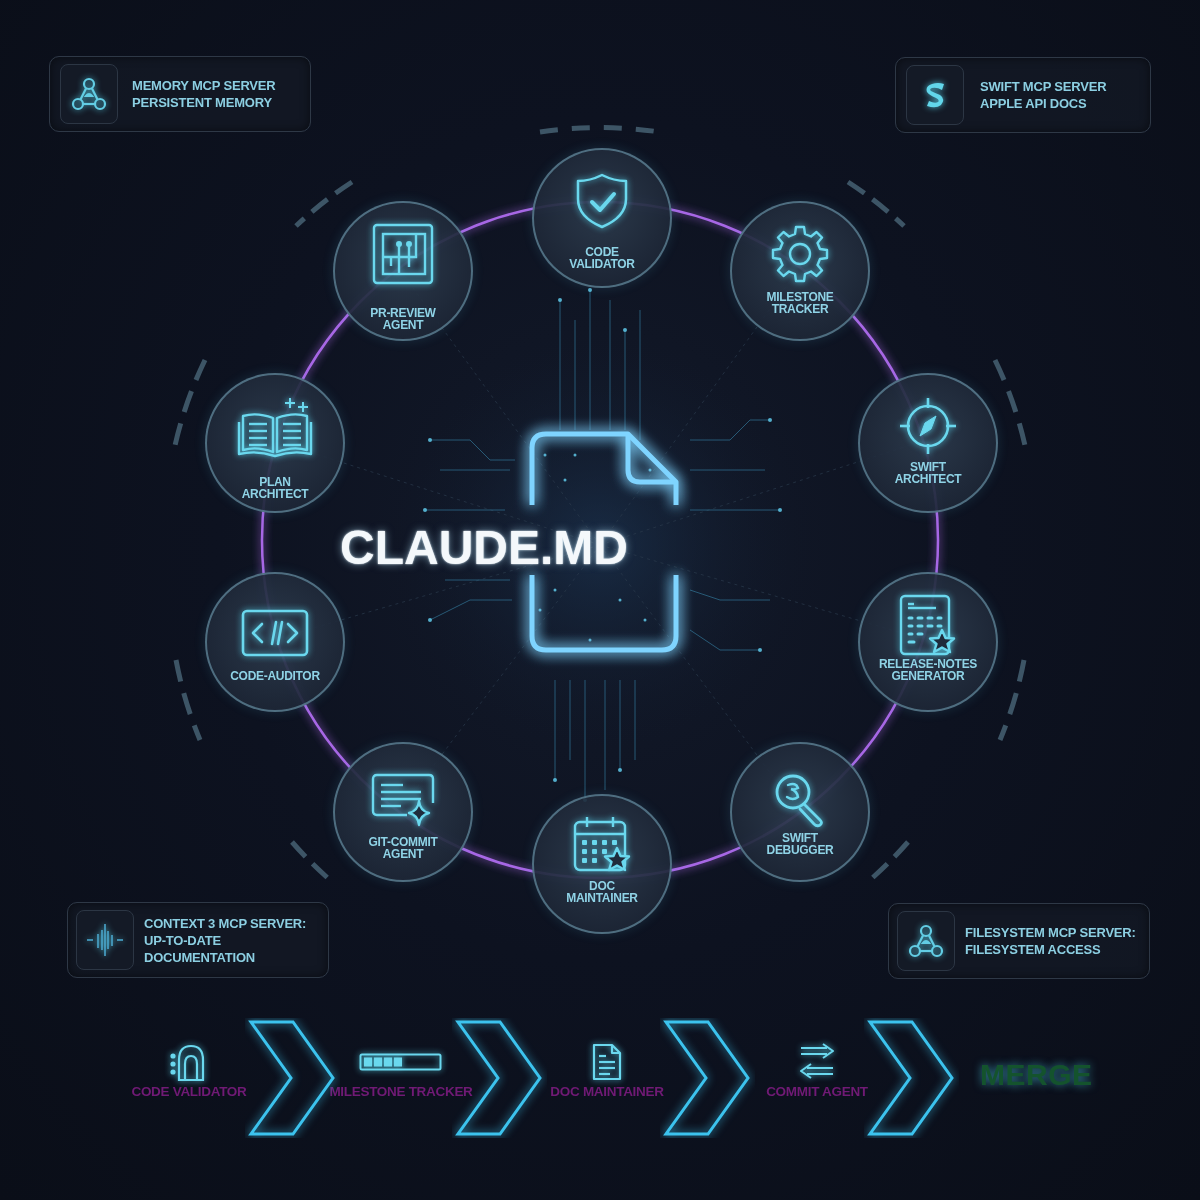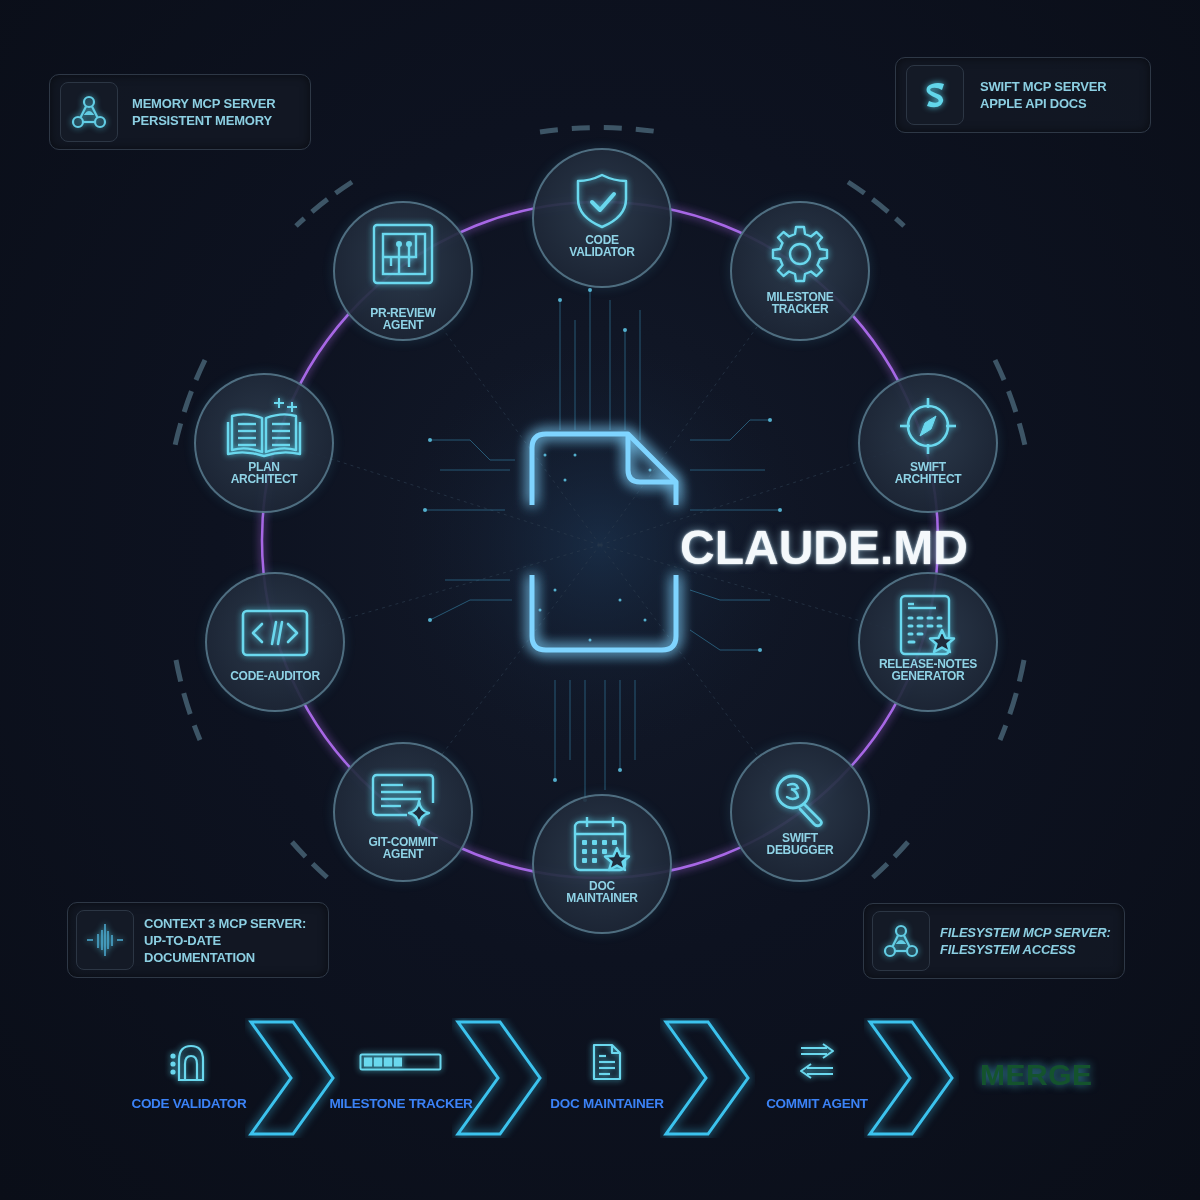--- a/index.html
+++ b/index.html
@@ -46,47 +46,47 @@
     margin-left: -68px; margin-top: -68px;
     border-radius: 50%;
     border: 2px solid rgba(120,170,190,0.55);
     background: radial-gradient(circle at 50% 45%, rgba(45,60,78,0.92) 0%, rgba(30,40,56,0.92) 70%, rgba(26,34,48,0.92) 100%);
     box-shadow: 0 0 12px rgba(80,190,230,0.15);
     display: flex; flex-direction: column; align-items: center; justify-content: flex-start;
     cursor: pointer;
   }
   .agent .agent-icon { margin-top: 18px; height: 66px; display: flex; align-items: center; justify-content: center; }
   .agent .agent-label {
-    margin-top: 0;
+    margin-top: 12px;
     font-weight: bold; font-size: 12px; line-height: 12px;
     color: #8fd3e6; text-align: center;
     letter-spacing: -0.3px;
   }
   .agent .agent-label div { white-space: nowrap; }
   .glow { filter: drop-shadow(0 0 3px rgba(90,220,245,0.85)); }
 
   
   .center-title {
     position: absolute; left: 0; width: 968px; top: 520px;
-    text-align: right;
+    text-align: center;
     font-weight: bold; font-size: 48px; letter-spacing: 0px;
     color: #f4f8fb;
     text-shadow: 0 0 8px rgba(180,230,255,0.55), 0 0 2px #fff;
   }
 
   
   .pipe-step {
     position: absolute; top: 1040px;
     display: flex; flex-direction: column; align-items: center;
     width: 170px; margin-left: -85px;
   }
   .pipe-step .pipe-icon { height: 44px; display: flex; align-items: center; justify-content: center; }
   .pipe-step .pipe-label {
-    margin-top: 12px;
-    font-weight: bold; font-size: 13.5px; color: #3b82f6; white-space: nowrap;
+    margin-top: 0;
+    font-weight: bold; font-size: 13.5px; color: #701a75; white-space: nowrap;
     letter-spacing: -0.3px;
   }
   .chevron { position: absolute; top: 1018px; }
   .merge {
     position: absolute; left: 980px; top: 1058px;
     font-weight: bold; font-size: 30px; color: #14532d;
     text-shadow: 0 0 8px rgba(80,210,240,0.6);
     letter-spacing: 0.5px;
   }
 </style>
@@ -208,21 +208,21 @@
 
     <g filter="url(#glowBlue)" stroke="#7fd4ff" stroke-width="5" fill="none" stroke-linejoin="round">
       <path d="M532 505 V448 Q532 434 546 434 H628 L676 482 V505"></path>
       <path d="M628 434 V470 Q628 482 640 482 H676"></path>
       <path d="M532 575 V636 Q532 650 546 650 H662 Q676 650 676 636 V575"></path>
     </g>
   </svg>
 
   <div class="center-title">CLAUDE.MD</div>
 
-  <div class="mcp-card" style="left:49px; top:56px; width:260px; height:74px;margin-top:18px;">
+  <div class="mcp-card" style="left:49px; top:56px; width:260px; height:74px;">
     <div class="mcp-icon-box">
       <svg width="40" height="40" viewBox="0 0 40 40" class="glow" fill="none" stroke="#62cde4" stroke-width="2.2">
         <circle cx="20" cy="10" r="5"></circle>
           <circle cx="9" cy="30" r="5"></circle>
           <circle cx="31" cy="30" r="5"></circle>
         <line x1="17" y1="14.5" x2="11.5" y2="25.5"></line>
           <line x1="23" y1="14.5" x2="28.5" y2="25.5"></line>
           <line x1="14" y1="30" x2="26" y2="30"></line>
         <path d="M17 22 Q20 18 23 22 Z" fill="#62cde4"></path>
       </svg>
@@ -257,21 +257,21 @@
         <line x1="29" y1="17" x2="29" y2="28"></line>
       </svg>
     </div>
     <div class="mcp-text" style="margin-left:10px;">
       <div>CONTEXT 3 MCP SERVER:</div>
       <div>UP-TO-DATE</div>
       <div>DOCUMENTATION</div>
     </div>
   </div>
 
-  <div class="mcp-card" style="left:863px; top:903px; width:260px; height:74px;font-style:italic;">
+  <div class="mcp-card" style="left:888px; top:903px; width:260px; height:74px;">
     <div class="mcp-icon-box" style="margin-left:8px;">
       <svg width="40" height="40" viewBox="0 0 40 40" class="glow" fill="none" stroke="#62cde4" stroke-width="2.2">
         <circle cx="20" cy="10" r="5"></circle>
           <circle cx="9" cy="30" r="5"></circle>
           <circle cx="31" cy="30" r="5"></circle>
         <line x1="17" y1="14.5" x2="11.5" y2="25.5"></line>
           <line x1="23" y1="14.5" x2="28.5" y2="25.5"></line>
           <line x1="14" y1="30" x2="26" y2="30"></line>
         <path d="M17 22 Q20 18 23 22 Z" fill="#62cde4"></path>
       </svg>
@@ -320,21 +320,21 @@
         <path d="M27 4 H35 L36 11 L42 13.5 L47.5 9 L53 14.5 L48.5 20 L51 26 L58 27 V35 L51 36 L48.5 42 L53 47.5 L47.5 53 L42 48.5 L36 51 L35 58 H27 L26 51 L20 48.5 L14.5 53 L9 47.5 L13.5 42 L11 36 L4 35 V27 L11 26 L13.5 20 L9 14.5 L14.5 9 L20 13.5 L26 11 Z"></path>
         <circle cx="31" cy="31" r="10"></circle>
       </svg>
     </div>
     <div class="agent-label" style="margin-top:4px;">
       <div>MILESTONE</div>
       <div>TRACKER</div>
     </div>
   </div>
 
-  <div class="agent" style="left:262px; top:441px;">
+  <div class="agent" style="left:273px; top:441px;gap:15px;">
     <div class="agent-icon">
       <svg width="80" height="64" viewBox="0 0 80 64" class="glow" fill="none" stroke="#6ad8ee" stroke-width="2.4" stroke-linejoin="round">
         <path d="M8 22 Q22 18 38 24 V58 Q22 52 8 56 Z"></path>
         <path d="M72 22 Q58 18 42 24 V58 Q58 52 72 56 Z"></path>
         <path d="M4 28 V60 Q22 56 40 62 Q58 56 76 60 V28"></path>
         <line x1="14" y1="30" x2="32" y2="30"></line>
           <line x1="14" y1="37" x2="32" y2="37"></line>
           <line x1="14" y1="44" x2="32" y2="44"></line>
           <line x1="14" y1="51" x2="32" y2="51"></line>
         <line x1="48" y1="30" x2="66" y2="30"></line>

